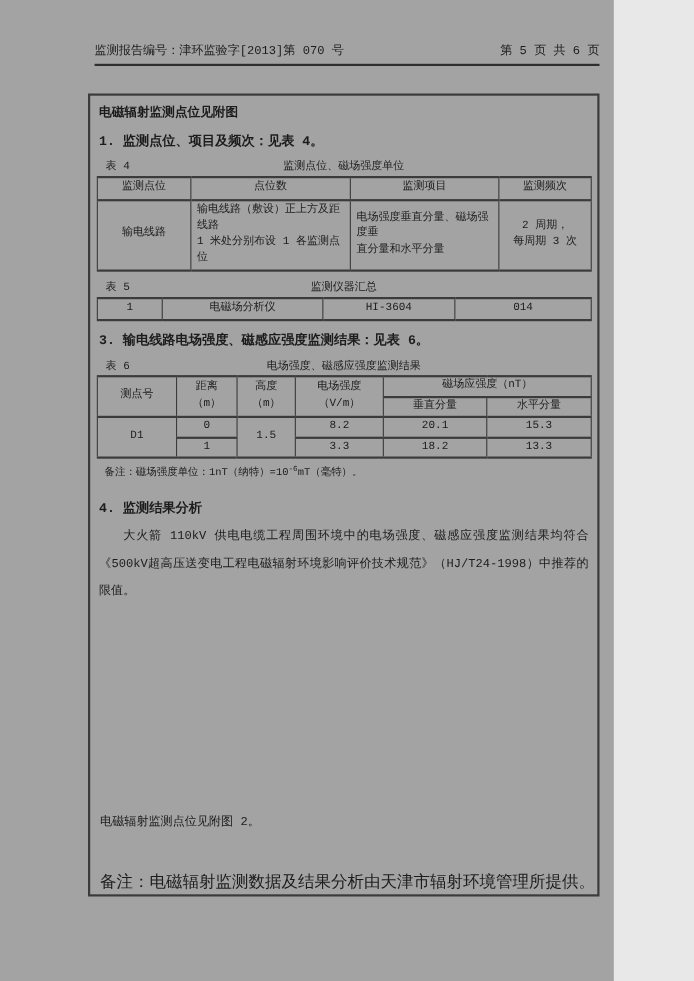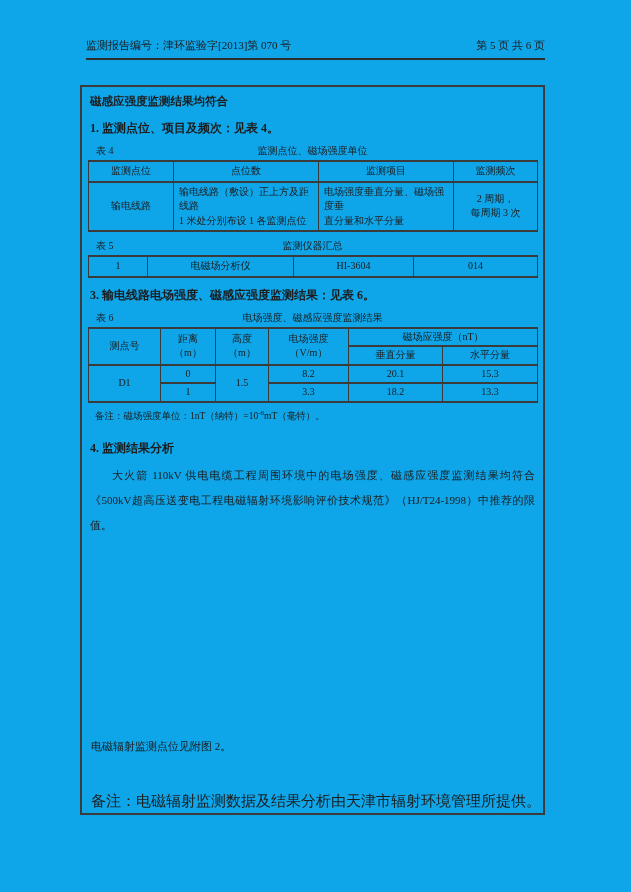--- a/index.html
+++ b/index.html
@@ -1,22 +1,22 @@
 <!DOCTYPE html>
 <html><head>
 <meta charset="utf-8">
 <style>
   * { margin: 0; padding: 0; box-sizing: border-box; }
   html, body { background: #e8e8e8; }
   .page {
     position: relative;
-    width: 631px;
+    width: 558px;
     height: 892px;
-    background: #0ea5e9;
-    font-family: Liberation Serif, serif;
+    background: #a3a3a3;
+    font-family: Liberation Mono, monospace;
     color: #1c1c1c;
     overflow: hidden;
   }
   
   .page-header {
     position: absolute;
     left: 86px;
     top: 38px;
     width: 459px;
     display: flex;
@@ -114,21 +114,21 @@
 
 <div class="page">
 
   <div class="page-header">
     <span>监测报告编号：津环监验字[2013]第 070 号</span>
     <span>第 5 页 共 6 页</span>
   </div>
 
   <div class="content-box">
 
-    <div class="doc-title">磁感应强度监测结果均符合</div>
+    <div class="doc-title">电磁辐射监测点位见附图</div>
 
     <div class="sec sec1">1. 监测点位、项目及频次：见表 4。</div>
 
     <div class="tcap">
       <span class="tlabel">表 4</span>
       <span>监测点位、磁场强度单位</span>
     </div>
     <table class="t t4">
       <colgroup>
           <col style="width:85px">

